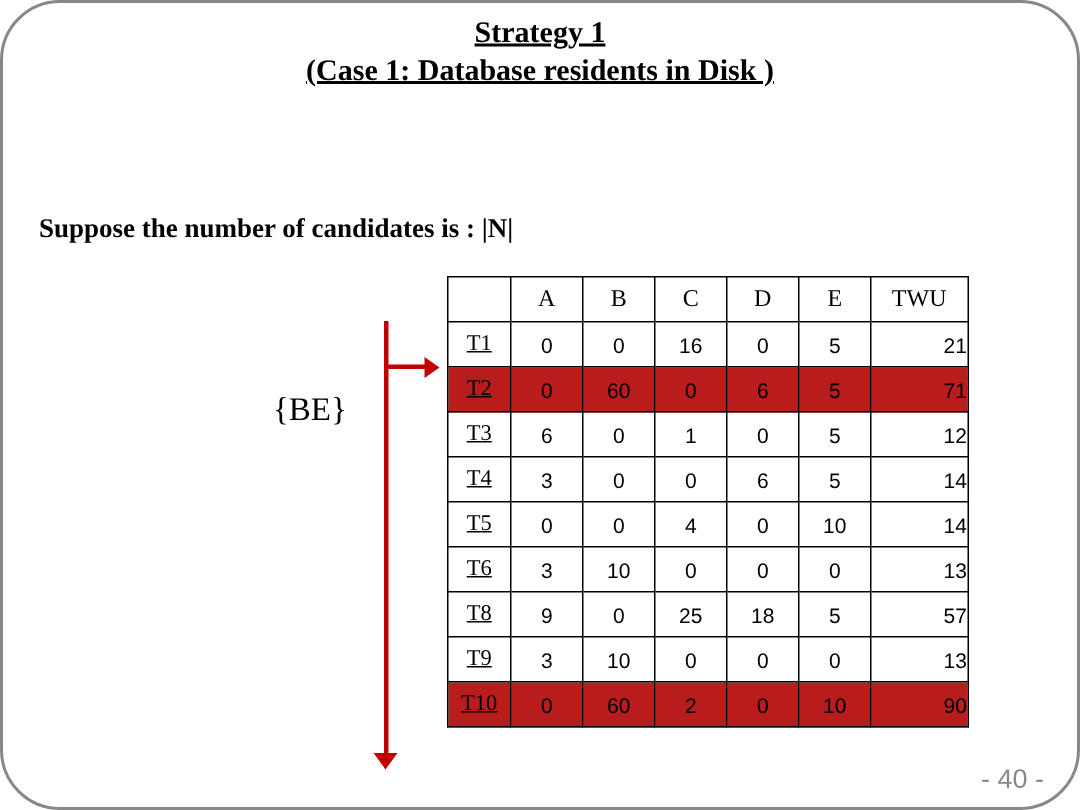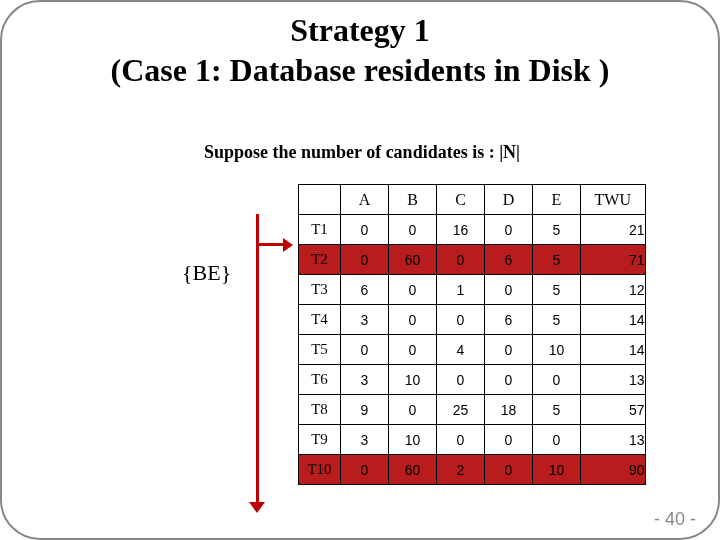--- a/index.html
+++ b/index.html
@@ -16,29 +16,30 @@
     width: 720px;
     height: 540px;
     border: 2px solid #888;
     border-radius: 40px;
     position: relative;
     overflow: hidden;
   }
   .title {
     text-align: center;
     font-weight: bold;
-    font-size: 32px;
+    font-size: 20px;
     margin-top: 8px;
     line-height: 1.25;
+    text-decoration: underline;
   }
   .subtext {
     position: absolute;
     top: 140px;
     left: 0; right: 20px;
-    text-align: center;
+    text-align: left;
     font-weight: bold;
     font-size: 18px;
     padding-left: 24px;
   }
   .be-label {
     position: absolute;
     left: 180px;
     top: 226px;
     font-size: 22px;
     margin-top: 32px;
@@ -100,20 +101,21 @@
     border: 1.5px solid #000;
     text-align: center;
     padding: 0;
     height: 30px;
   }
   .tbl .rowh {
     width: 42px;
     font-weight: normal;
     font-family: "Times New Roman", serif;
     font-size: 15px;
+    text-decoration: underline;
   }
   .tbl .colh {
     font-family: "Times New Roman", serif;
     font-size: 16px;
     font-weight: normal;
   }
   .tbl td.cell { width: 48px; }
   .tbl td.twu { width: 62px; padding-left: 48px; }
   .hl { background: #b91c1c; }
   .corner { background: #fff; }

